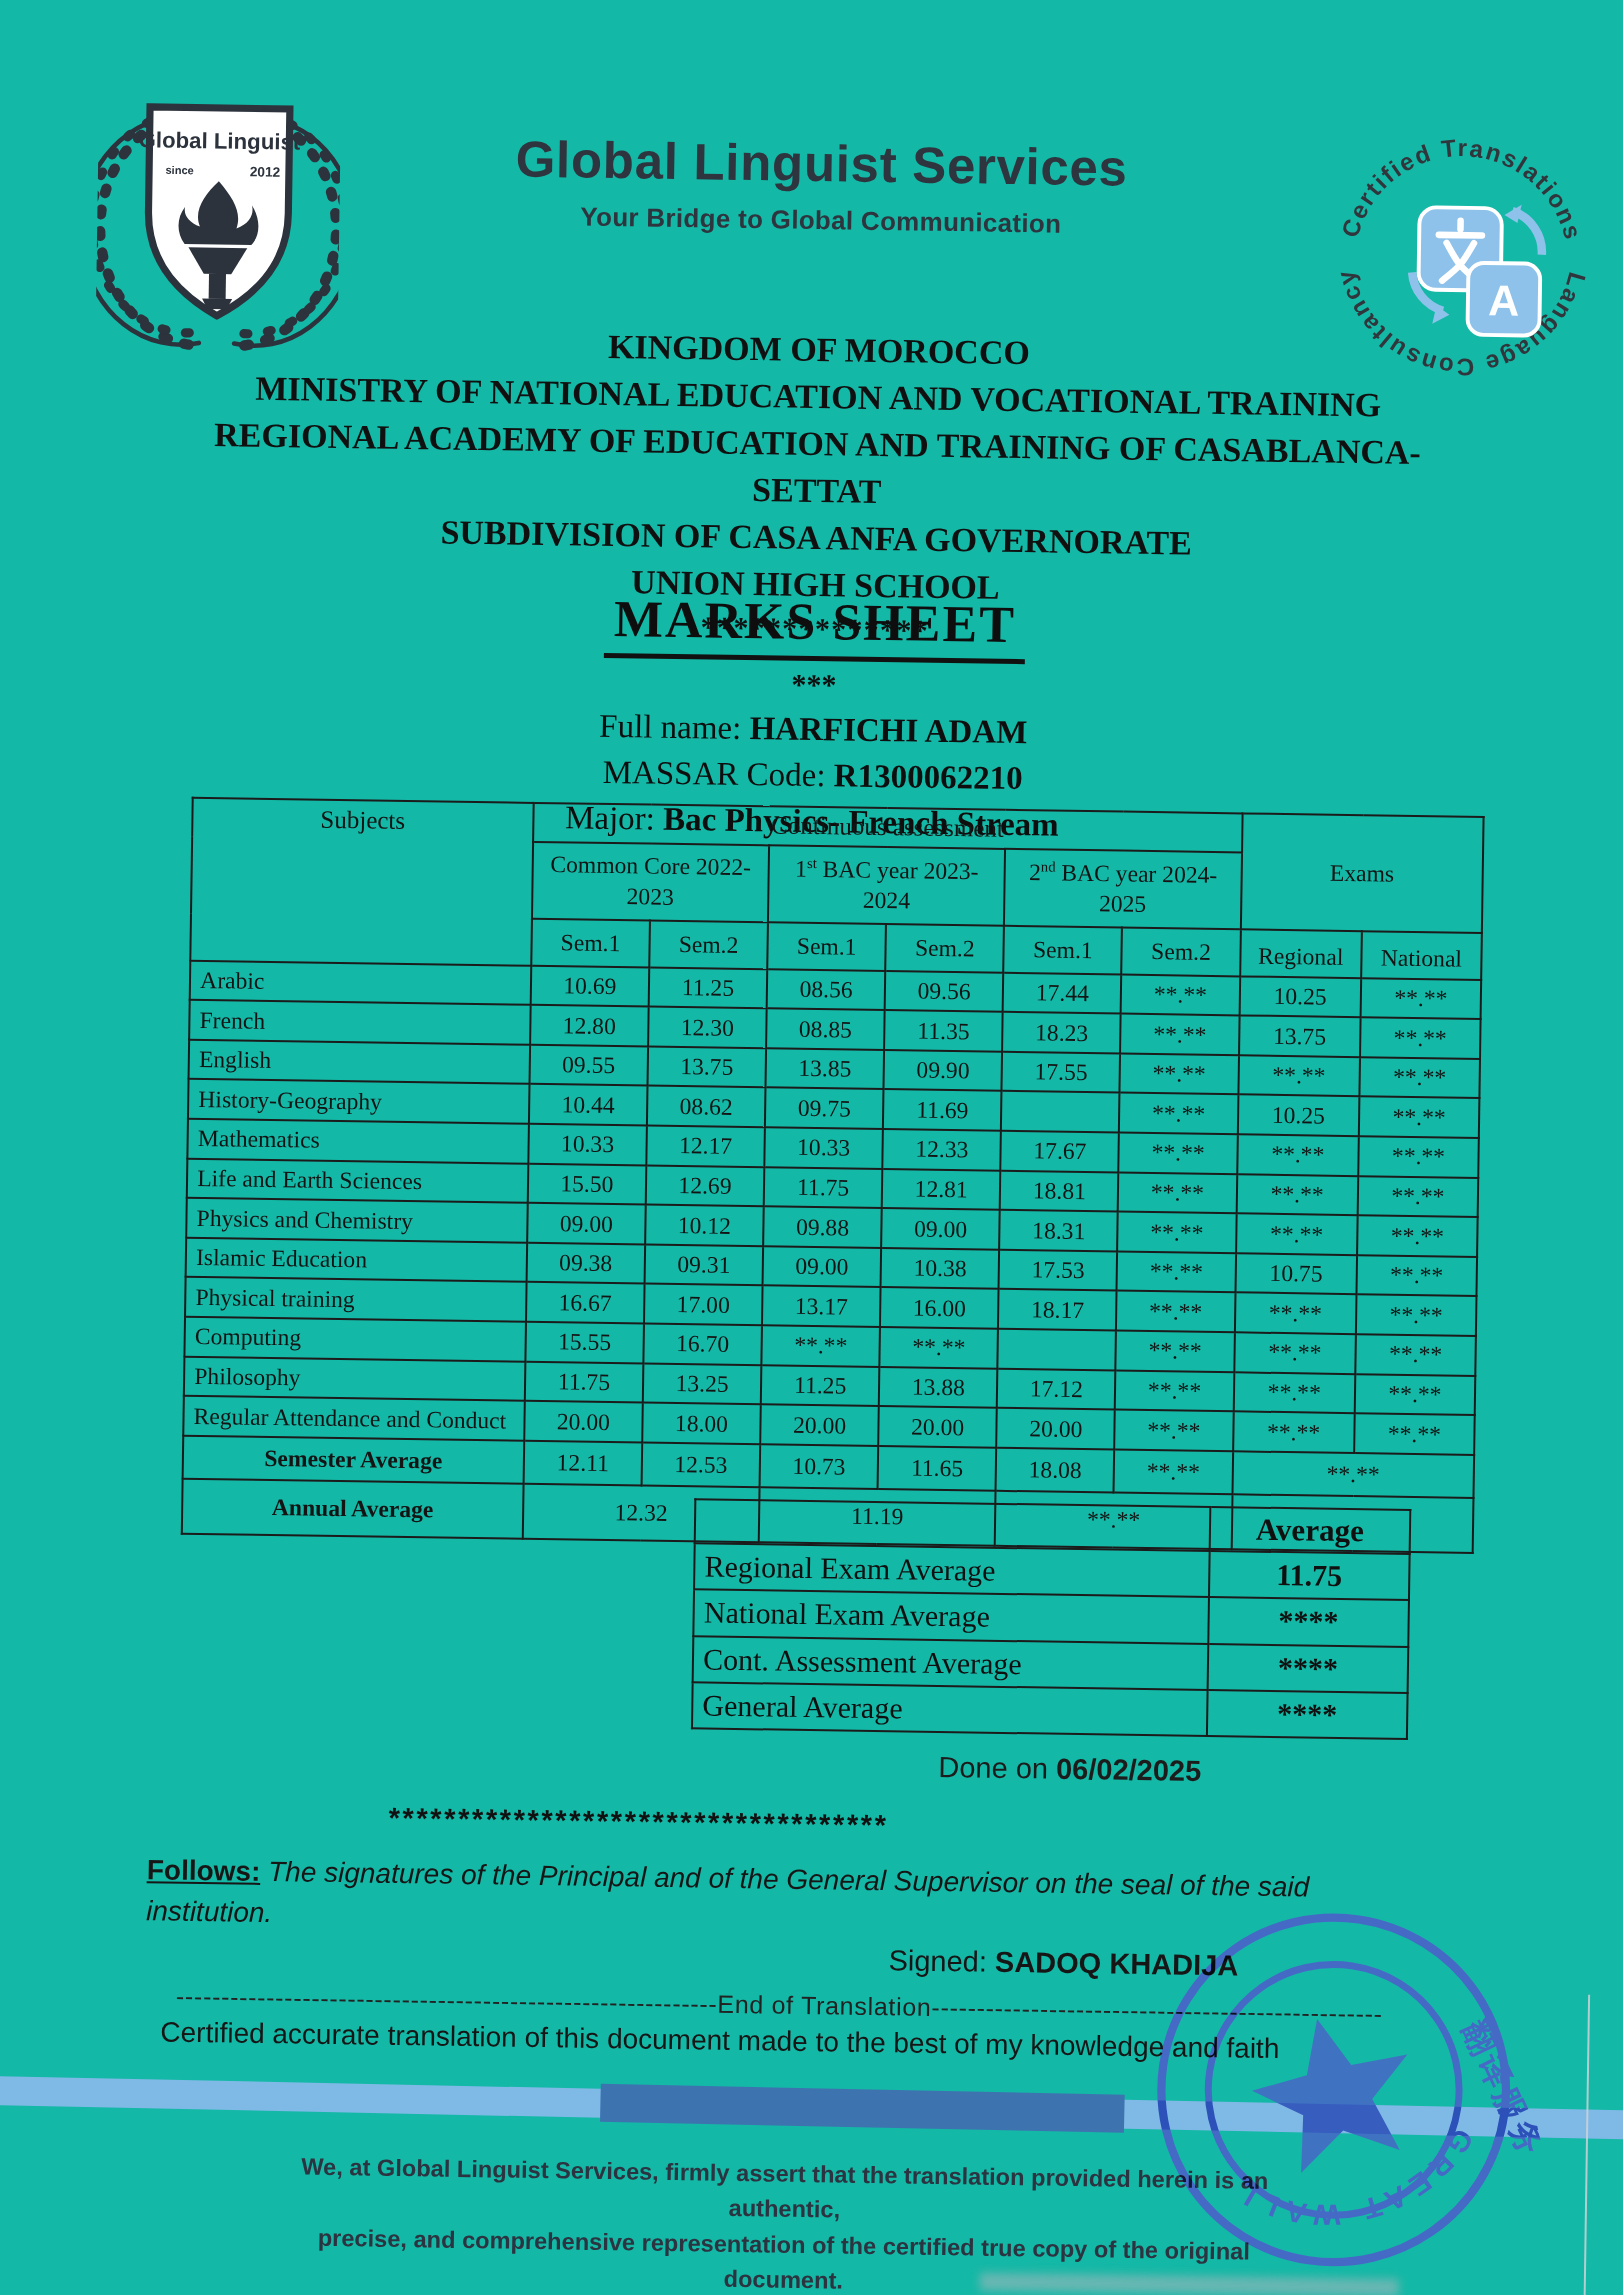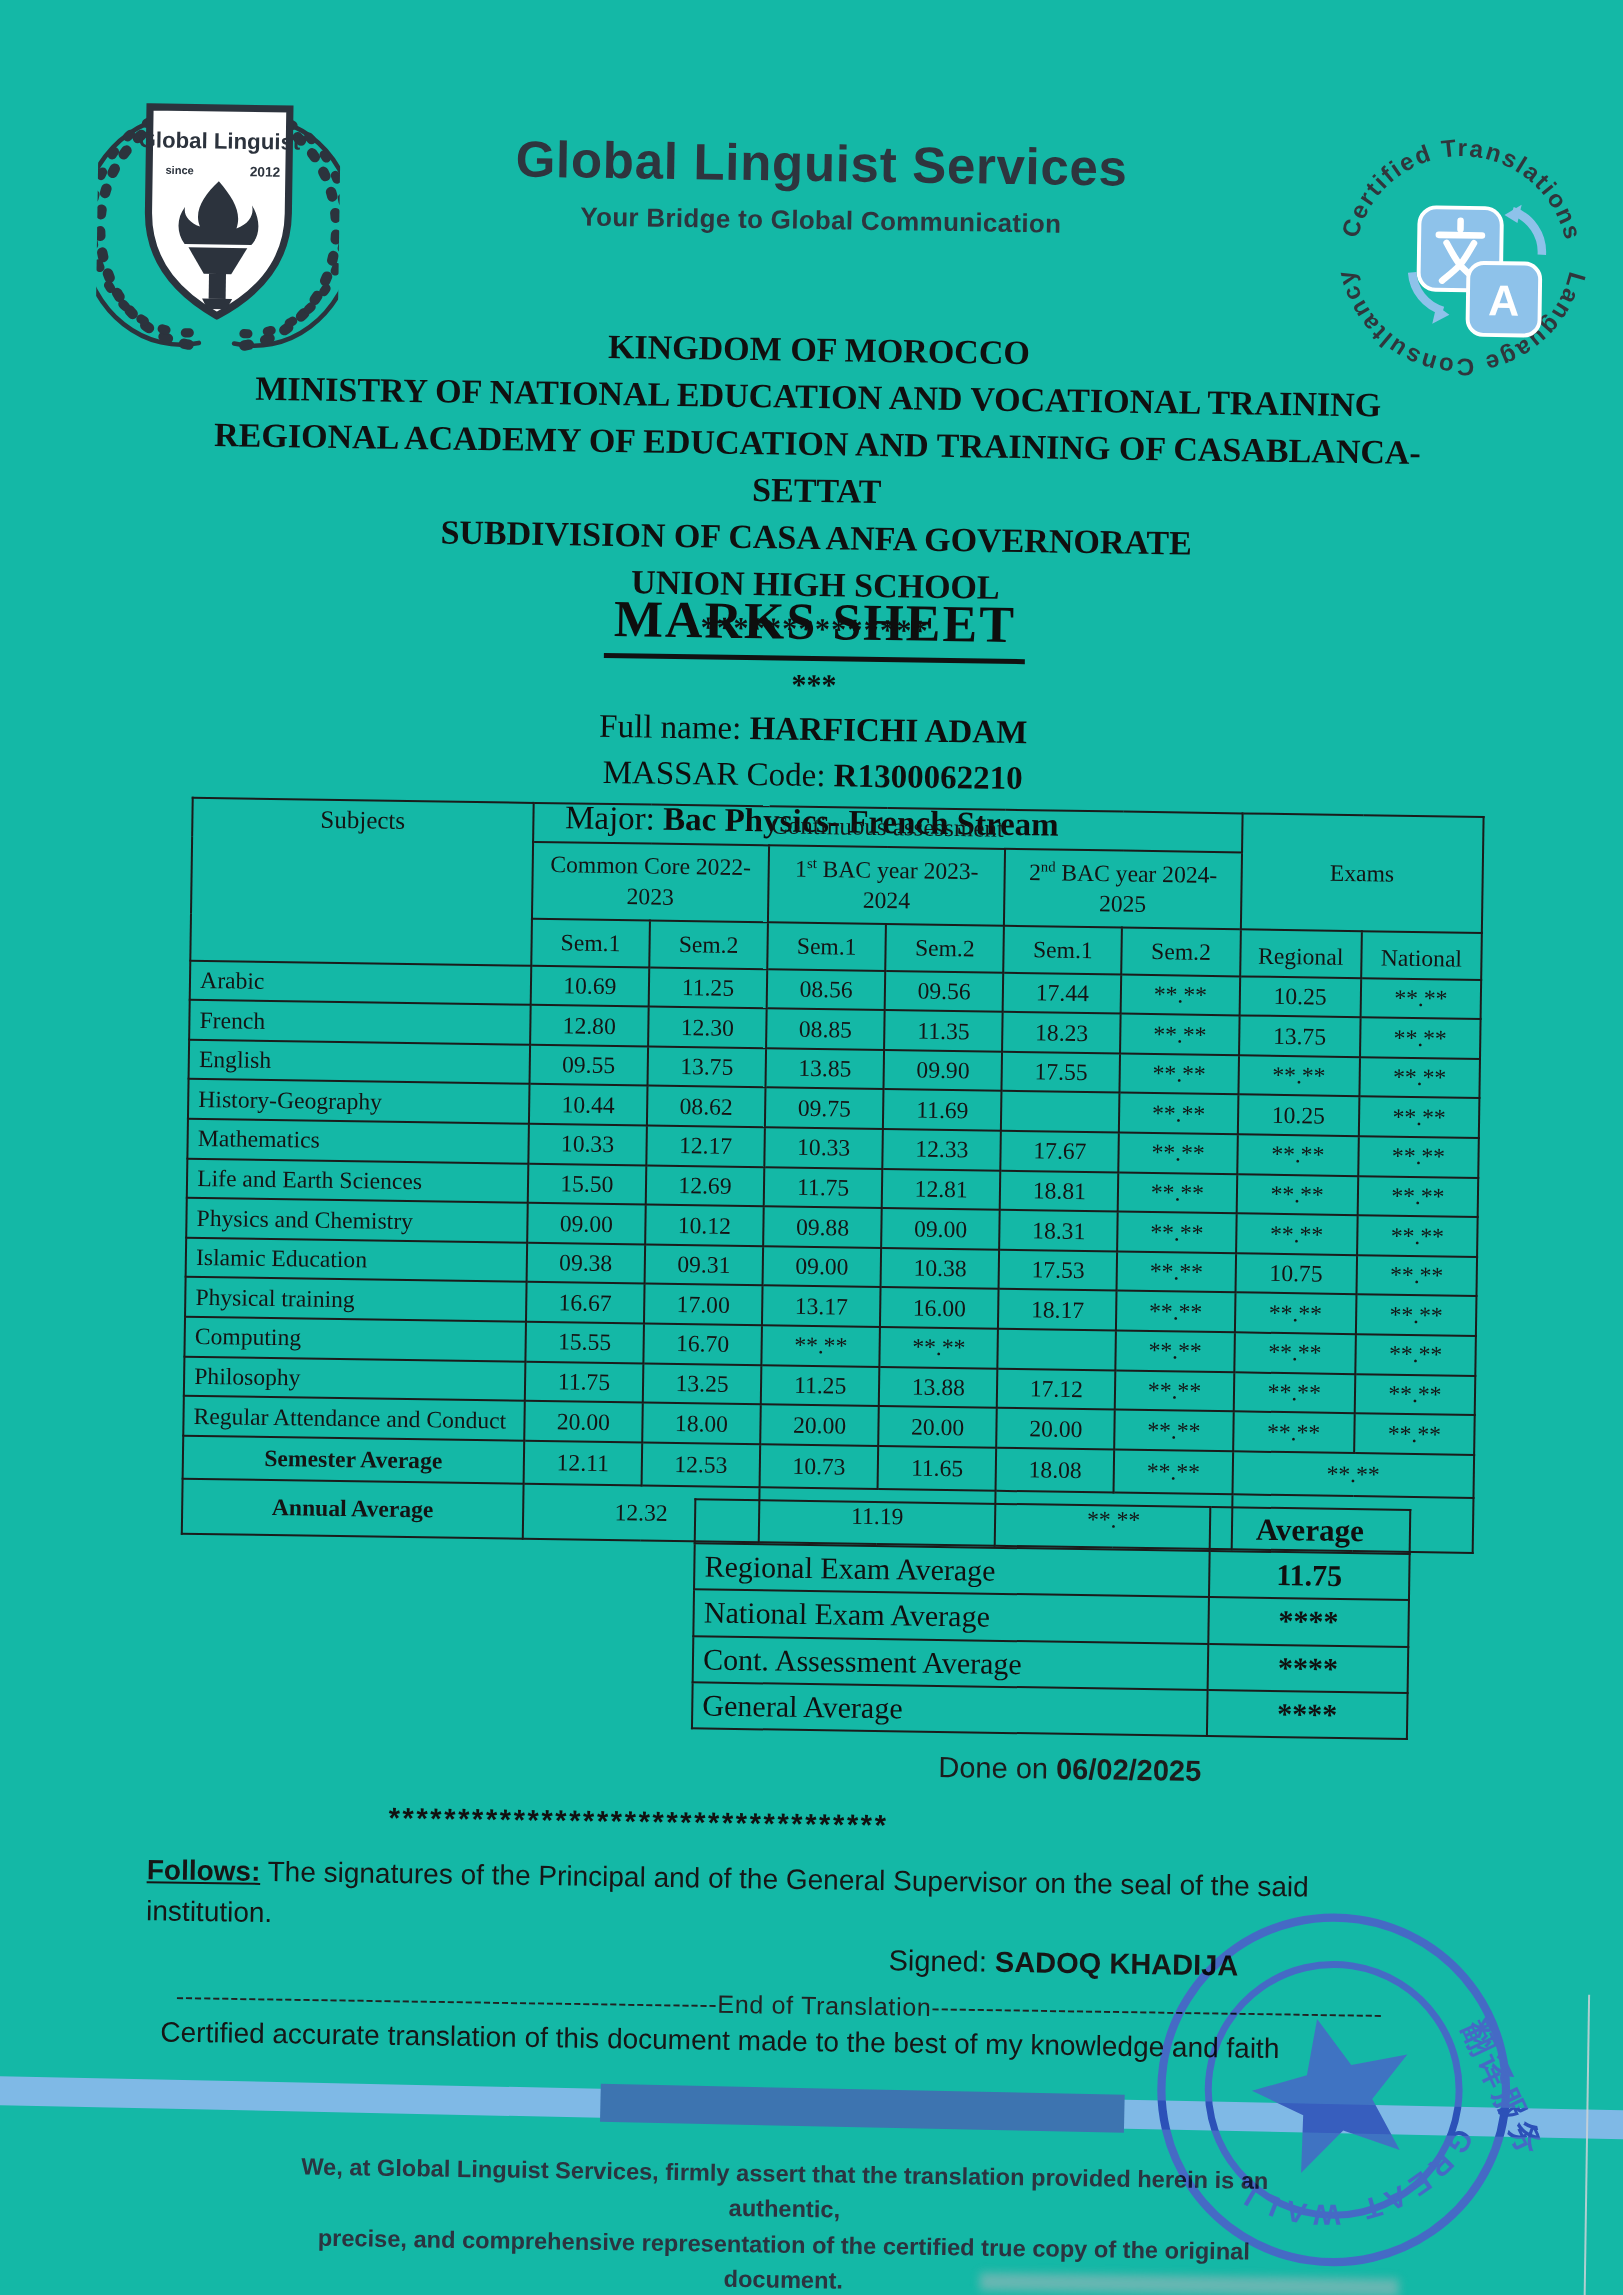--- a/index.html
+++ b/index.html
@@ -54,21 +54,21 @@
   .summary th{font-size:31px;font-weight:bold;text-align:center;height:37px;}
   .summary td.lbl{text-align:left;height:39px;}
   .summary td.val{text-align:center;font-weight:bold;}
 
   
   .sans{font-family:"Liberation Sans","DejaVu Sans",sans-serif;}
   .done-on{position:absolute;left:952px;top:1749px;font-size:29px;color:#1c1c1c;}
   .ast-line{position:absolute;left:403px;top:1808px;font-size:29px;font-weight:bold;letter-spacing:2.6px;color:#111;}
   .follows{position:absolute;left:162px;top:1860px;width:1204px;font-size:28px;line-height:1.45;color:#161616;}
   .follows .f-lbl{font-weight:bold;text-decoration:underline;font-style:normal;}
-  .follows .f-txt{}
+  .follows .f-txt{font-style:italic;}
   .signed{position:absolute;left:905px;top:1943px;font-size:29px;color:#161616;}
   .endline{position:absolute;left:193px;top:1991px;width:1178px;font-size:25px;color:#222;
            white-space:nowrap;letter-spacing:0.7px;}
   .certify{position:absolute;left:178px;top:2026px;font-size:28px;color:#161616;}
 
   
   .band{position:absolute;left:-13px;top:2093px;width:1656px;height:29px;background:#7fb9e6;transform:rotate(0.35deg);}
   .band-dark{position:absolute;left:632px;top:-4.6px;width:524px;height:38px;background:#3d74b0;}
   .footer-note{position:absolute;left:281px;top:2157px;width:1047px;text-align:center;
                font-size:23.6px;line-height:1.5;color:#2b3440;font-weight:bold;

